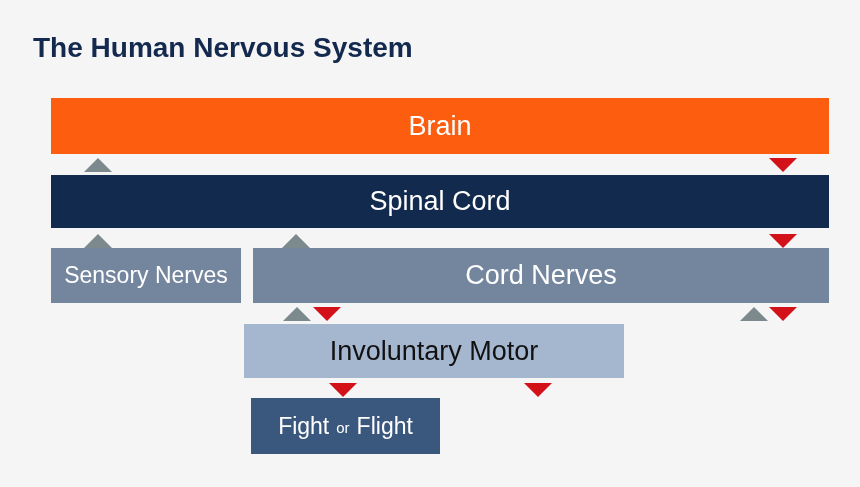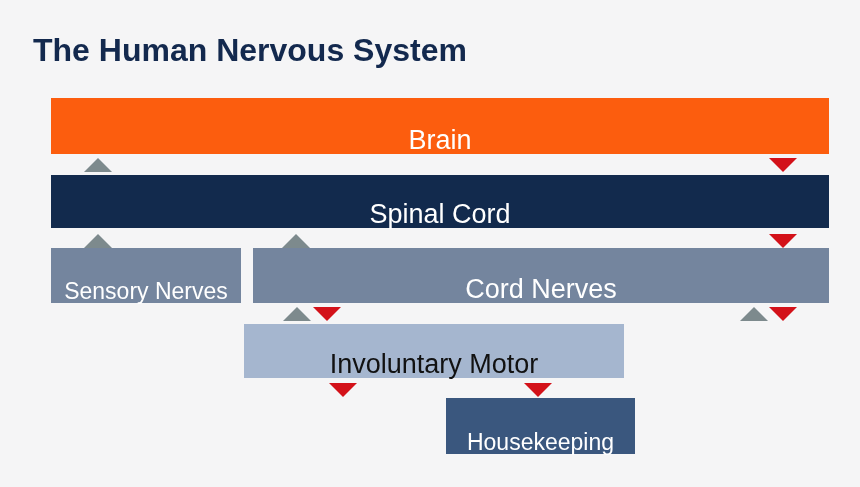--- a/index.html
+++ b/index.html
@@ -15,29 +15,29 @@
   }
   .stage {
     position: relative;
     width: 860px;
     height: 487px;
   }
   .title {
     position: absolute;
     left: 33px;
     top: 32px;
-    font-size: 32px;
+    font-size: 28px;
     font-weight: 700;
     color: var(--c-title_text, #13294E);
     white-space: nowrap;
   }
   .bar {
     position: absolute;
     display: flex;
-    align-items: flex-end;
+    align-items: center;
     justify-content: center;
     white-space: nowrap;
     line-height: 1;
   }
   .bar.big-text   { font-size: 27px; }
   .bar.small-text { font-size: 23px; }
   .text-light { color: #FFFFFF; }
   .text-dark  { color: var(--c-dark_text, #111111); }
 
   .bar-brain        { left: 51px;  top: 98px;  width: 778px; height: 56px; background: var(--c-brain_bar, #FC5D0E); }
@@ -123,18 +123,20 @@
   <span class="arrow arrow-down a-g3-down2"></span>
 
   <div class="bar bar-involuntary big-text text-dark">
     <span>Involuntary Motor</span>
   </div>
 
 
   <span class="arrow arrow-down a-g4-down1"></span>
   <span class="arrow arrow-down a-g4-down2"></span>
 
+  <div class="bar bar-fight small-text text-light">
+    <span>Fight</span>
+    <span class="or-word">or</span>
+    <span>Flight</span>
+  </div>
 
-  <div class="bar bar-housekeeping small-text text-light">
-    <span>Housekeeping</span>
-  </div>
 
 </div>
 
 </body></html>

